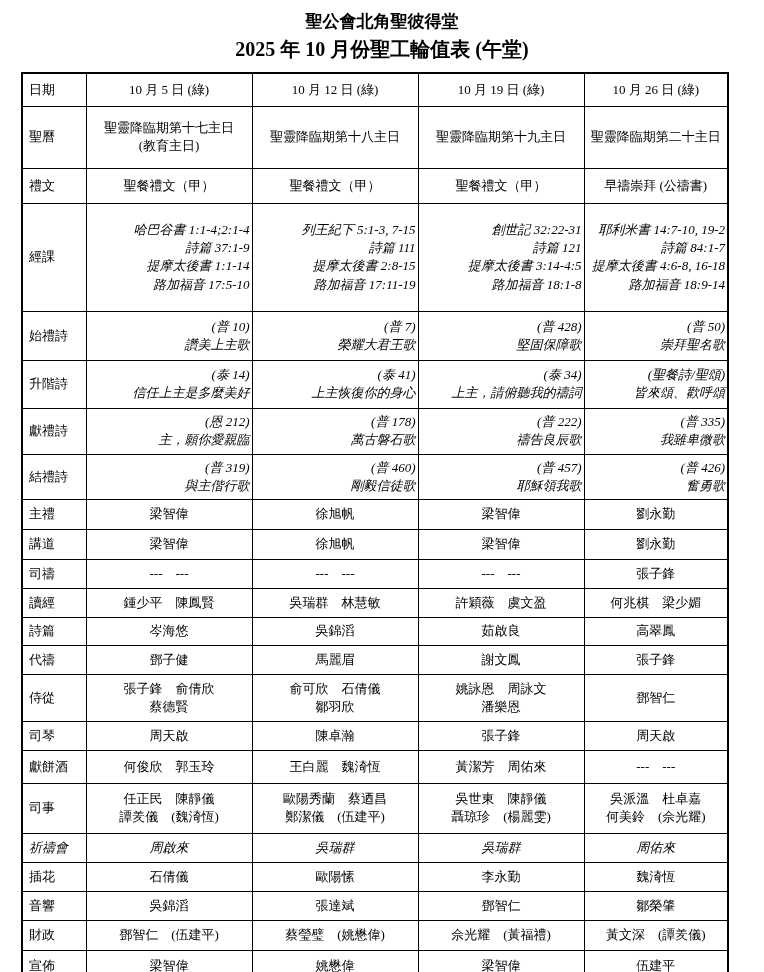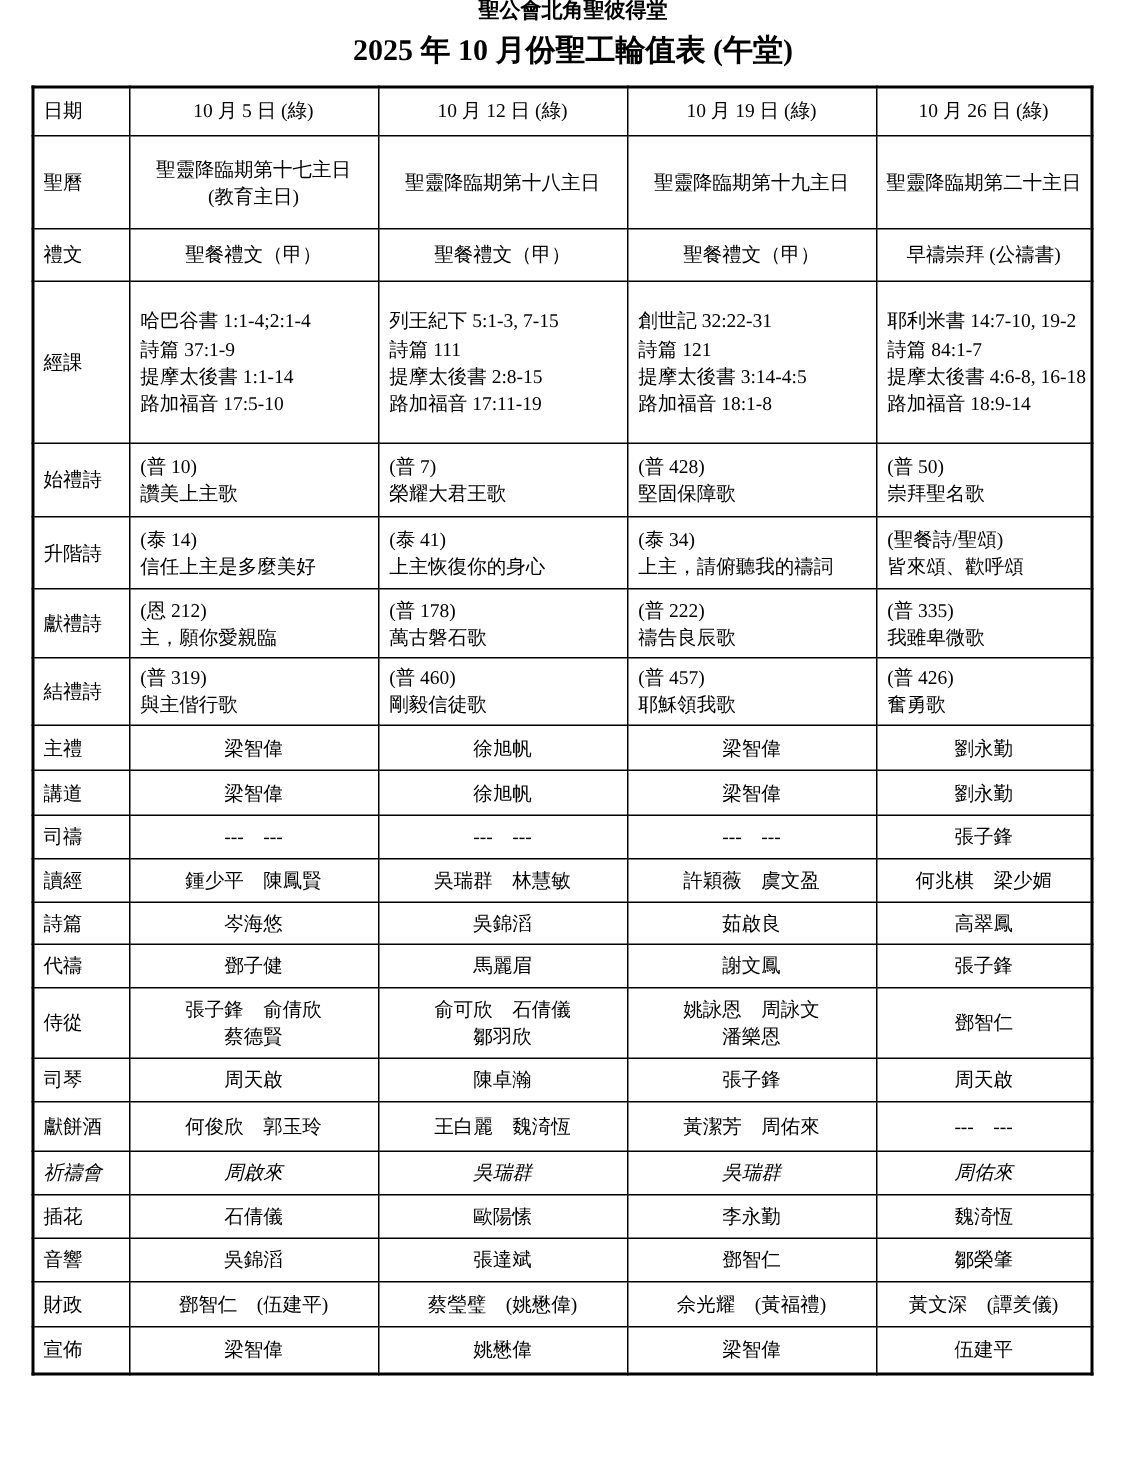--- a/index.html
+++ b/index.html
@@ -3,22 +3,22 @@
 <meta charset="utf-8">
 <style>
   html,body{margin:0;padding:0;background:#fff;}
   body{
     width:764px;height:972px;
     color:#000;
     font-family:"Liberation Serif","DejaVu Serif",serif;
     overflow:hidden;
   }
   .title{
-    text-align:center;font-weight:bold;font-size:14px;
-    line-height:1.2;
+    text-align:center;font-weight:bold;font-size:17px;
+    padding-top:12px;line-height:1.2;
   }
   .subtitle{
     text-align:center;font-weight:bold;font-size:20px;
     margin-top:5px;line-height:1.2;
   }
   table.roster{
     border-collapse:collapse;
     table-layout:fixed;
     margin:11px 0 0 21px;
     width:706px;
@@ -34,22 +34,23 @@
     padding:1px 2px;
     white-space:pre-line;
     overflow:hidden;
   }
   .roster thead tr{height:33px;}
   .roster th.lbl{
     text-align:left;
     padding-left:6px;
   }
   .roster td.al{
-    text-align:left;
+    text-align:right;
     padding-left:7px;
+    font-style:italic;
   }
 </style>
 </head>
 <body>
 
 <div>
   <div class="title">聖公會北角聖彼得堂</div>
   <div class="subtitle">2025 年 10 月份聖工輪值表 (午堂)</div>
 
   <table class="roster">
@@ -207,20 +208,31 @@
           <td>張子鋒</td>
           <td>周天啟</td>
         </tr>
         <tr style="height: 33px;">
           <th class="lbl">獻餅酒</th>
           <td>何俊欣　郭玉玲</td>
           <td>王白麗　魏渏恆</td>
           <td>黃潔芳　周佑來</td>
           <td>---　---</td>
         </tr>
+        <tr style="height: 50px;">
+          <th class="lbl">司事</th>
+          <td>任正民　陳靜儀
+譚羑儀　(魏渏恆)</td>
+          <td>歐陽秀蘭　蔡迺昌
+鄭潔儀　(伍建平)</td>
+          <td>吳世東　陳靜儀
+聶琼珍　(楊麗雯)</td>
+          <td>吳派溫　杜卓嘉
+何美鈴　(佘光耀)</td>
+        </tr>
         <tr style="height: 29px; font-style: italic;">
           <th class="lbl">祈禱會</th>
           <td>周啟來</td>
           <td>吳瑞群</td>
           <td>吳瑞群</td>
           <td>周佑來</td>
         </tr>
         <tr style="height: 29px;">
           <th class="lbl">插花</th>
           <td>石倩儀</td>

